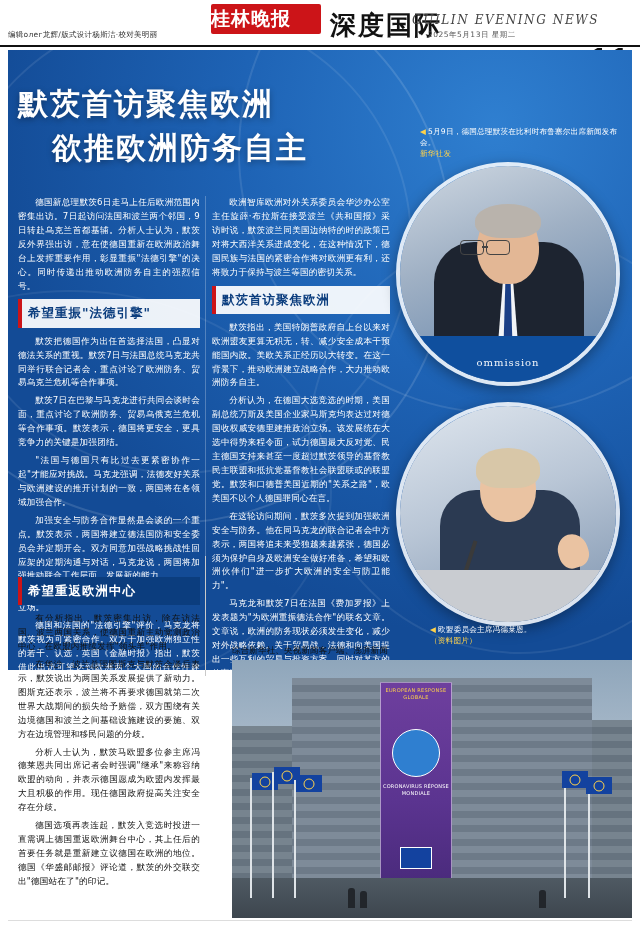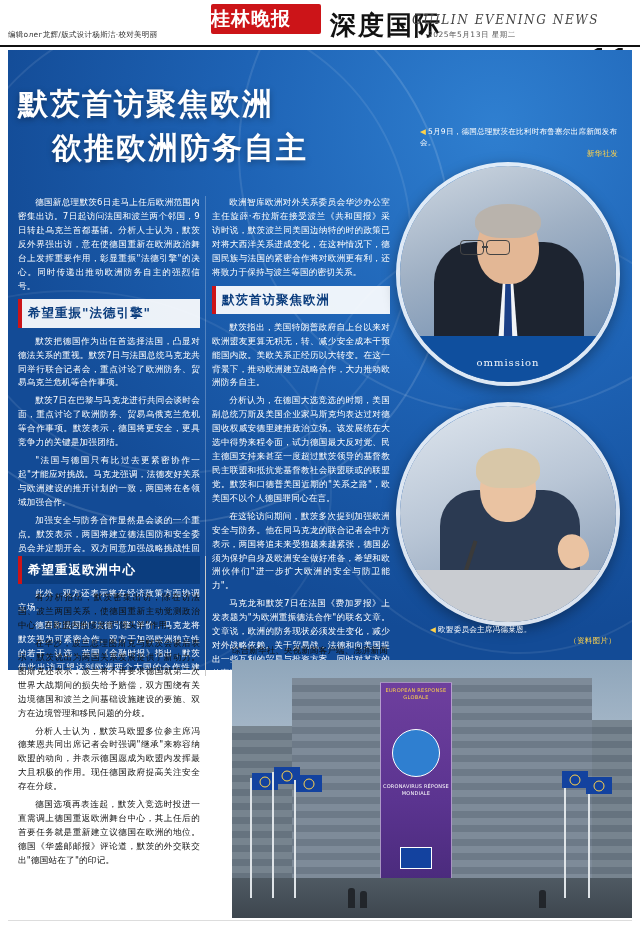--- a/index.html
+++ b/index.html
@@ -173,21 +173,21 @@
     position:absolute;left:68px;bottom:46px;width:4px;height:36px;
     background:#3a3a3a;transform:rotate(18deg);
   }
 
   
   .caption{
     position:absolute;color:#fff;font-size:7.6px;line-height:1.45;
     letter-spacing:.2px;
   }
   .caption .bullet{color:#ffd24a;margin-right:2px;}
-  .caption .src{color:#ffd24a;display:block;text-align:right;}
+  .caption .src{color:#ffd24a;display:block;}
   .cap-merz{left:420px;top:126px;width:198px;}
   .cap-vdl{left:430px;top:624px;width:186px;}
   .cap-flag{left:430px;top:680px;width:186px;}
 
   
   .bottom-photo{
     position:absolute;left:232px;top:660px;width:400px;height:258px;
     overflow:hidden;background:#6f7d8c;
   }
   .sky{position:absolute;inset:0;background:linear-gradient(180deg,#8fa6bb 0%,#b9c6d3 55%,#c9d2da 100%);}
@@ -236,21 +236,21 @@
     position:absolute;left:0;bottom:0;width:100%;height:40px;
     background:linear-gradient(180deg,#4f5a63 0%,#3d464e 100%);
   }
   .person{
     position:absolute;bottom:10px;width:7px;height:20px;background:#22262b;border-radius:3px 3px 0 0;
   }
 
   
   .bcol{
     position:absolute;color:#111;font-size:8.6px;line-height:1.62;
-    text-align:justify;letter-spacing:.2px;
+    text-align:justify;letter-spacing:.2px;margin-top:21px;
   }
   .bcol p{margin:0 0 4px 0;text-indent:2em;}
   .bcol1{left:18px;top:556px;width:182px;}
   .bsubhead{
     display:block;background:#0b3d7e;color:#fff;
     font-weight:bold;font-size:12.5px;letter-spacing:1px;
     padding:4px 6px;margin:0 0 7px 0;text-indent:0;
     border-left:4px solid #cc1418;
   }
   .source-line{

